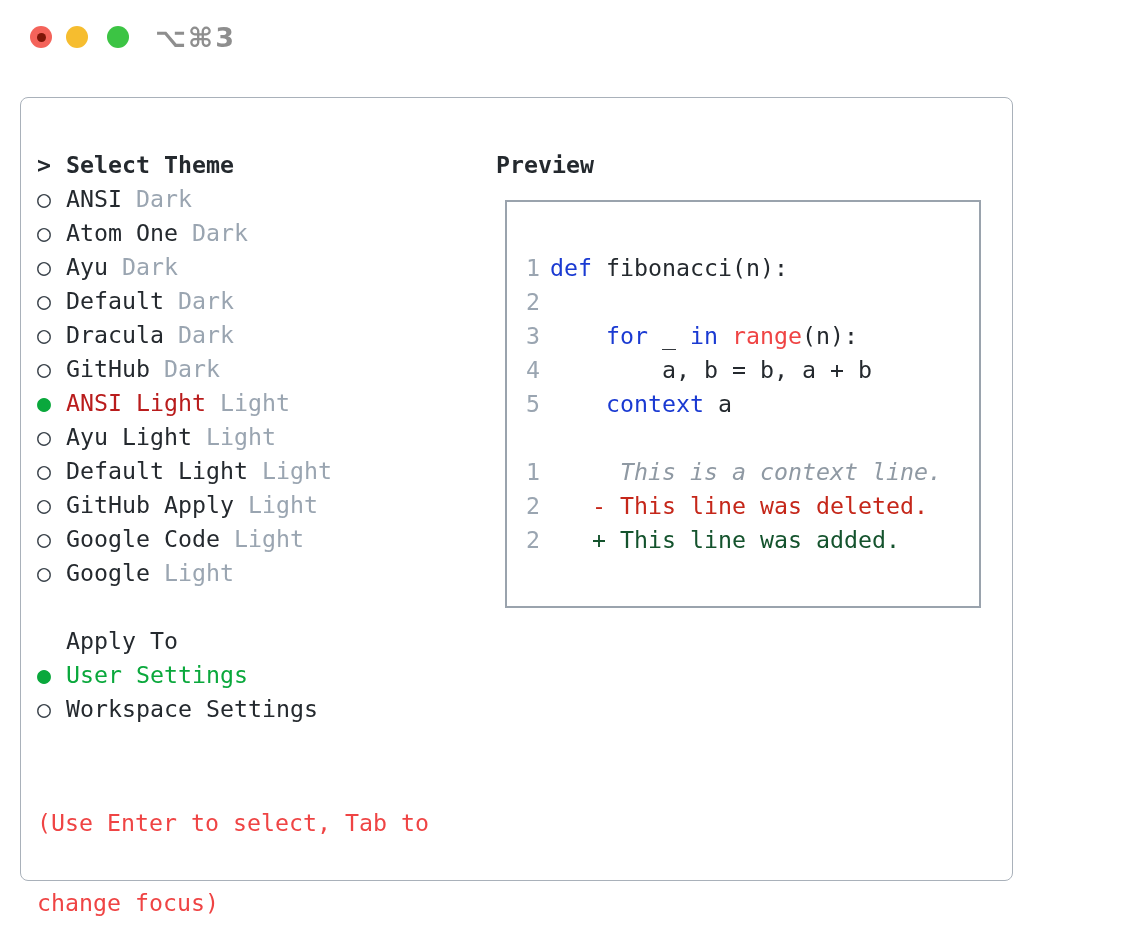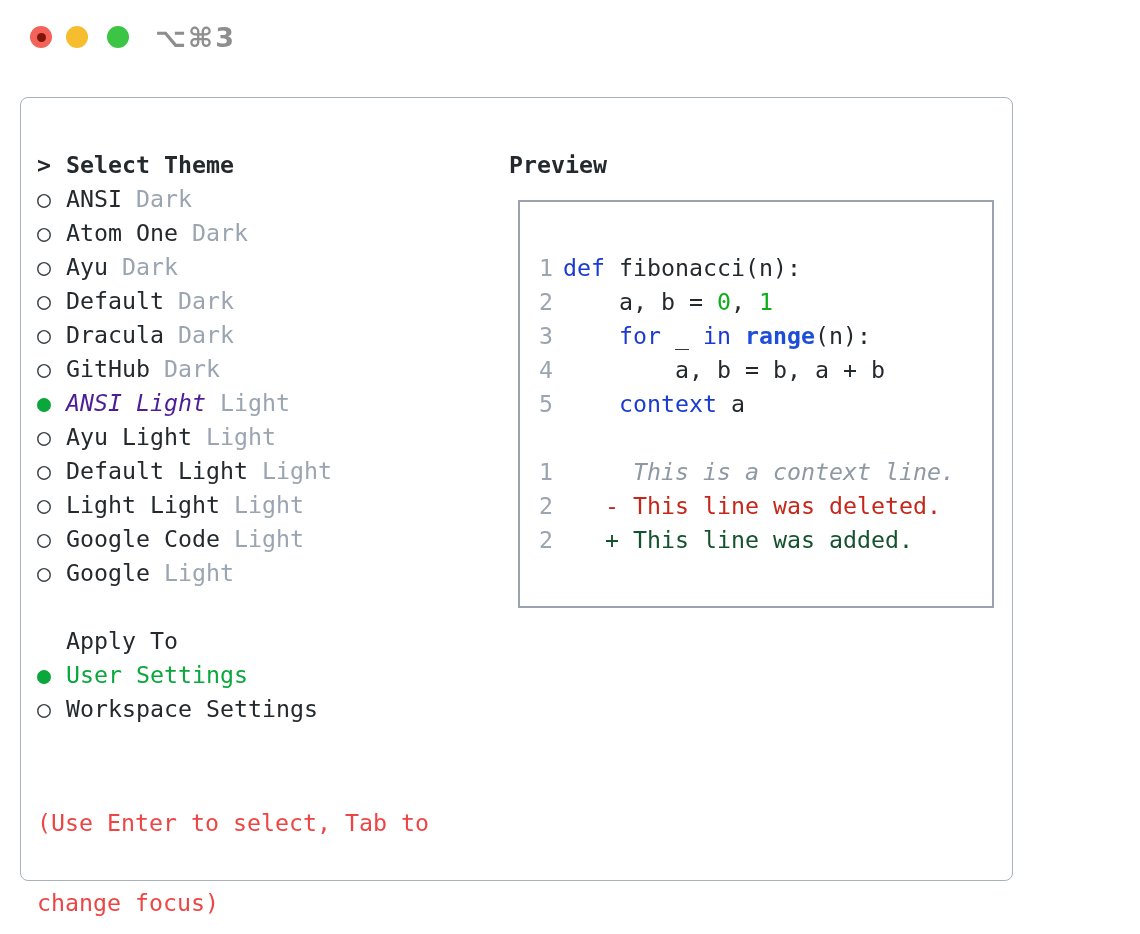--- a/index.html
+++ b/index.html
@@ -39,43 +39,43 @@
 
   .row { height: 34px; display: flex; align-items: center; white-space: pre; font-size: 23.25px; }
   .spacer { height: 34px; }
 
   
   .left-col { position: absolute; left: 16px; top: 49px; width: 445px; }
   .marker { width: 29px; flex: none; color: #3f474f; }
   .marker.sel { color: #0aa83c; }
   .header-row { font-weight: bold; }
   .header-row .marker { color: #24292e; }
-  .theme-name.selected { color: #4c1d95; font-style: italic; }
+  .theme-name.selected { color: #b91c1c; }
   .tag { color: #9aa5b1; margin-left: 14px; }
   .apply-header { }
   .opt-name.selected { color: #0aa83c; }
   .help { color: #ef4444; margin-top: 46px; }
 
   
-  .right-col { position: absolute; left: 488px; top: 49px; width: 500px; }
+  .right-col { position: absolute; left: 475px; top: 49px; width: 500px; }
   .preview-title { font-weight: bold; }
   .preview-box {
     margin: 19px 0 0 9px;
     width: 476px; height: 408px;
     border: 2px solid #9aa3ad;
     padding: 48px 0 0 19px;
     background: #ffffff;
   }
   .code-row { height: 34px; display: flex; align-items: center; white-space: pre; font-size: 23.25px; }
   .lnum { width: 14px; flex: none; text-align: right; color: #9aa5b1; }
   .code-content { margin-left: 10px; }
 
   .c-plain   { color: #24292e; }
   .c-keyword { color: #1a3ad2; }
-  .c-builtin { color: #1d4ed8; font-weight: bold; }
+  .c-builtin { color: #ef4444; }
   .c-number  { color: #0cad17; }
   .c-context { color: #8f99a3; font-style: italic; }
   .c-deleted { color: #c5271a; }
   .c-added   { color: #14532d; }
 </style>
 </head>
 <body>
 
 <div class="titlebar">
   <div class="light light-red"></div>
@@ -94,21 +94,21 @@
     <div>
         <div class="row"><span class="marker">○</span><span class="theme-name">ANSI</span><span class="tag">Dark</span></div>
         <div class="row"><span class="marker">○</span><span class="theme-name">Atom One</span><span class="tag">Dark</span></div>
         <div class="row"><span class="marker">○</span><span class="theme-name">Ayu</span><span class="tag">Dark</span></div>
         <div class="row"><span class="marker">○</span><span class="theme-name">Default</span><span class="tag">Dark</span></div>
         <div class="row"><span class="marker">○</span><span class="theme-name">Dracula</span><span class="tag">Dark</span></div>
         <div class="row"><span class="marker">○</span><span class="theme-name">GitHub</span><span class="tag">Dark</span></div>
         <div class="row"><span class="marker sel">●</span><span class="theme-name selected">ANSI Light</span><span class="tag">Light</span></div>
         <div class="row"><span class="marker">○</span><span class="theme-name">Ayu Light</span><span class="tag">Light</span></div>
         <div class="row"><span class="marker">○</span><span class="theme-name">Default Light</span><span class="tag">Light</span></div>
-        <div class="row"><span class="marker">○</span><span class="theme-name">Light Light</span><span class="tag">Light</span></div>
+        <div class="row"><span class="marker">○</span><span class="theme-name">GitHub Apply</span><span class="tag">Light</span></div>
         <div class="row"><span class="marker">○</span><span class="theme-name">Google Code</span><span class="tag">Light</span></div>
         <div class="row"><span class="marker">○</span><span class="theme-name">Google</span><span class="tag">Light</span></div>
       </div>
 
     <div class="spacer"></div>
 
     <div class="row apply-header">
       <span class="marker"> </span><span>Apply To</span>
     </div>
 
@@ -120,21 +120,21 @@
     <div class="spacer"></div>
 
     <div class="row help">(Use Enter to select, Tab to</div>
     <div class="row help">change focus)</div>
   </div>
 
   <div class="right-col">
     <div class="row preview-title">Preview</div>
     <div class="preview-box">
         <div class="code-row"><span class="lnum">1</span><span class="code-content"><span class="c-keyword">def </span><span class="c-plain">fibonacci(n):</span></span></div>
-        <div class="code-row"><span class="lnum">2</span><span class="code-content"><span class="c-plain">    a, b = </span><span class="c-number">0</span><span class="c-plain">, </span><span class="c-number">1</span></span></div>
+        <div class="code-row"><span class="lnum">2</span></div>
         <div class="code-row"><span class="lnum">3</span><span class="code-content"><span class="c-plain">    </span><span class="c-keyword">for</span><span class="c-plain"> _ </span><span class="c-keyword">in</span><span class="c-plain"> </span><span class="c-builtin">range</span><span class="c-plain">(n):</span></span></div>
         <div class="code-row"><span class="lnum">4</span><span class="code-content"><span class="c-plain">        a, b = b, a + b</span></span></div>
         <div class="code-row"><span class="lnum">5</span><span class="code-content"><span class="c-plain">    </span><span class="c-keyword">context</span><span class="c-plain"> a</span></span></div>
         <div class="code-row"><span class="lnum"></span><span class="code-content"></span></div>
         <div class="code-row"><span class="lnum">1</span><span class="code-content"><span class="c-context">     This is a context line.</span></span></div>
         <div class="code-row"><span class="lnum">2</span><span class="code-content"><span class="c-deleted">   - This line was deleted.</span></span></div>
         <div class="code-row"><span class="lnum">2</span><span class="code-content"><span class="c-added">   + This line was added.</span></span></div>
       </div>
   </div>
 

